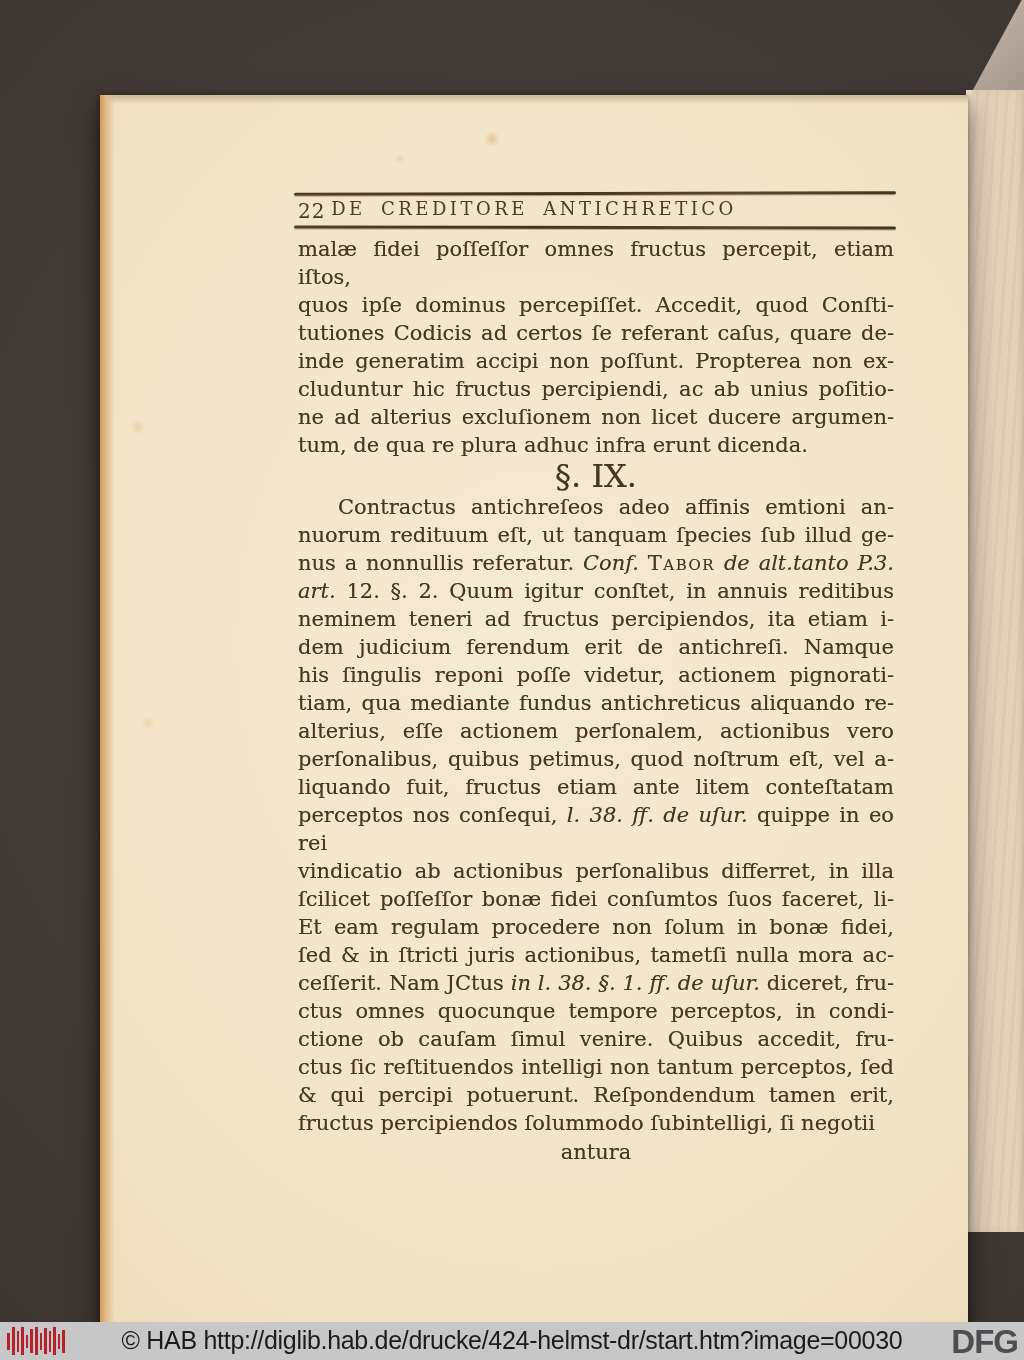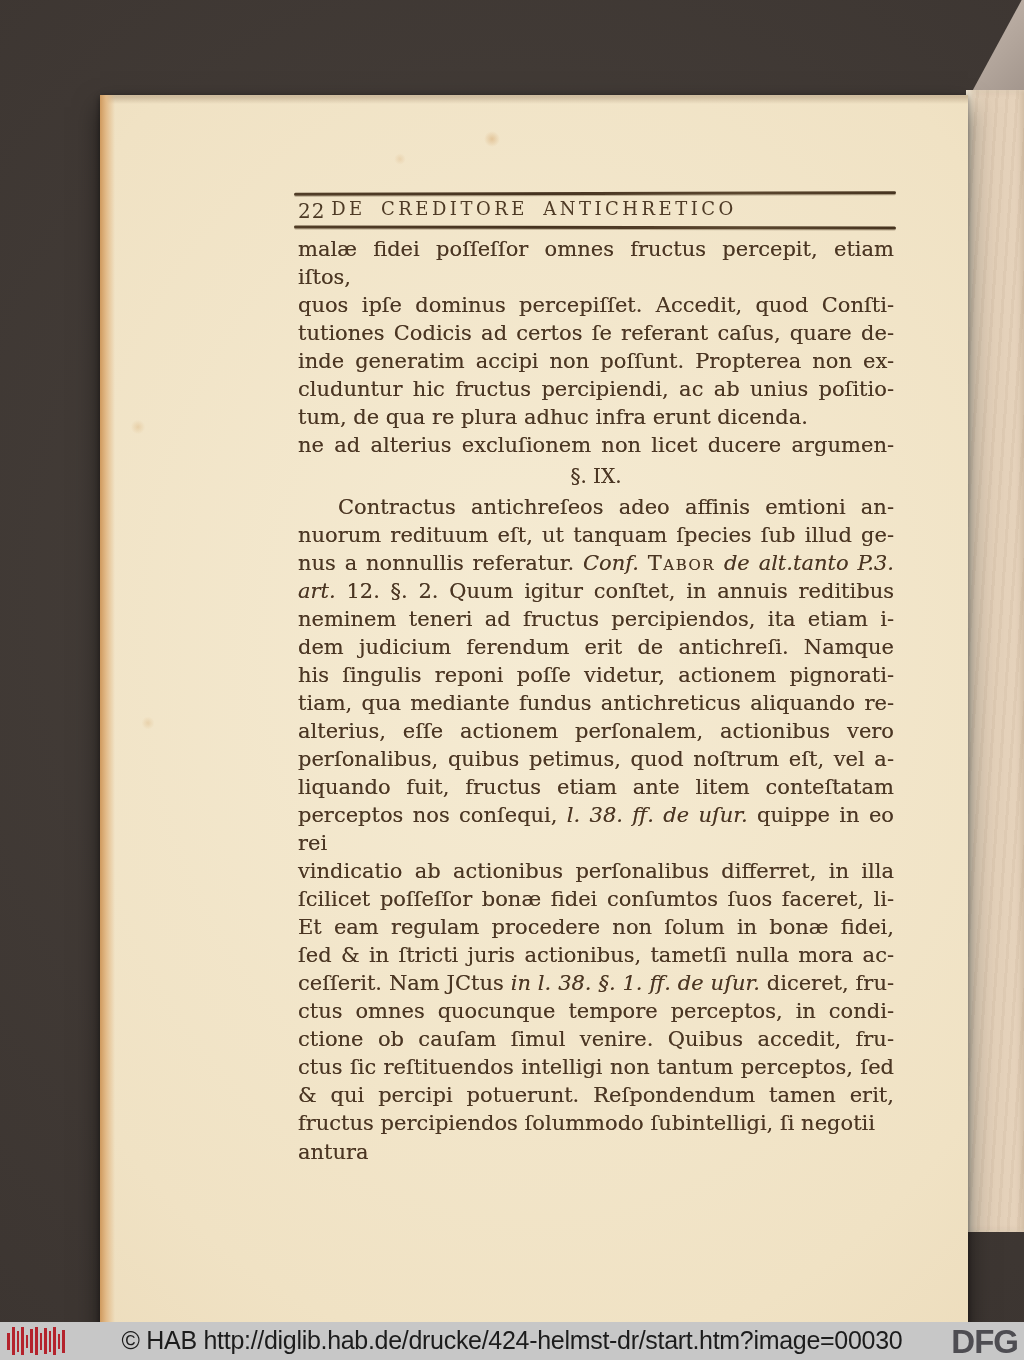--- a/index.html
+++ b/index.html
@@ -64,23 +64,23 @@
     font-size:21px;line-height:28px;color:#4a3522;
     text-shadow:0 0 .6px rgba(74,53,34,.55);
   }
   .tline{text-align:justify;text-align-last:justify;}
   .tline.last{text-align-last:left;}
   .tline.ind{text-indent:40px;}
   .it{font-style:italic;}
   .sc{font-variant:small-caps;letter-spacing:1.5px;margin-top:14px;}
   .section-heading{
     text-align:center;text-align-last:center;
-    font-size:20px;line-height:34px;height:34px;color:#4a3522;
+    font-size:32px;line-height:34px;height:34px;color:#4a3522;
   }
-  .catchword{text-align:left;line-height:30px;}
+  .catchword{text-align:center;line-height:30px;}
   
   .footer-bar{
     position:absolute;left:0;top:1322px;width:1024px;height:38px;
     background:#c7c7c7;
   }
   .footer-url{
     position:absolute;left:0;top:4px;width:1024px;text-align:center;
     font-family:"Liberation Sans", sans-serif;
     font-size:25px;color:#1c1c1c;letter-spacing:-0.3px;
   }
@@ -108,22 +108,22 @@
   </div>
   <div class="rule rule-mid"></div>
 
   <div class="body-text">
     <div>
         <div class="tline"><span>malæ fidei poſſeſſor omnes fructus percepit, etiam iſtos,</span></div>
         <div class="tline"><span>quos ipſe dominus percepiſſet. Accedit, quod Conſti-</span></div>
         <div class="tline"><span>tutiones Codicis ad certos ſe referant caſus, quare de-</span></div>
         <div class="tline"><span>inde generatim accipi non poſſunt. Propterea non ex-</span></div>
         <div class="tline"><span>cluduntur hic fructus percipiendi, ac ab unius poſitio-</span></div>
+        <div class="tline"><span>ne ad alterius excluſionem non licet ducere argumen-</span></div>
         <div class="tline last"><span>tum, de qua re plura adhuc infra erunt dicenda.</span></div>
-        <div class="tline"><span>ne ad alterius excluſionem non licet ducere argumen-</span></div>
       </div>
     <div class="section-heading">§. IX.</div>
     <div>
         <div class="tline ind"><span>Contractus antichreſeos adeo affinis emtioni an-</span></div>
         <div class="tline"><span>nuorum redituum eſt, ut tanquam ſpecies ſub illud ge-</span></div>
         <div class="tline"><span>nus a nonnullis referatur. </span><span class="it">Conf.</span><span> </span><span class="sc">Tabor</span><span> </span><span class="it">de alt.tanto P.3.</span></div>
         <div class="tline"><span class="it">art.</span><span> 12. §. 2. Quum igitur conſtet, in annuis reditibus</span></div>
         <div class="tline"><span>neminem teneri ad fructus percipiendos, ita etiam i-</span></div>
         <div class="tline"><span>dem judicium ferendum erit de antichreſi. Namque</span></div>
         <div class="tline"><span>his ſingulis reponi poſſe videtur, actionem pignorati-</span></div>

